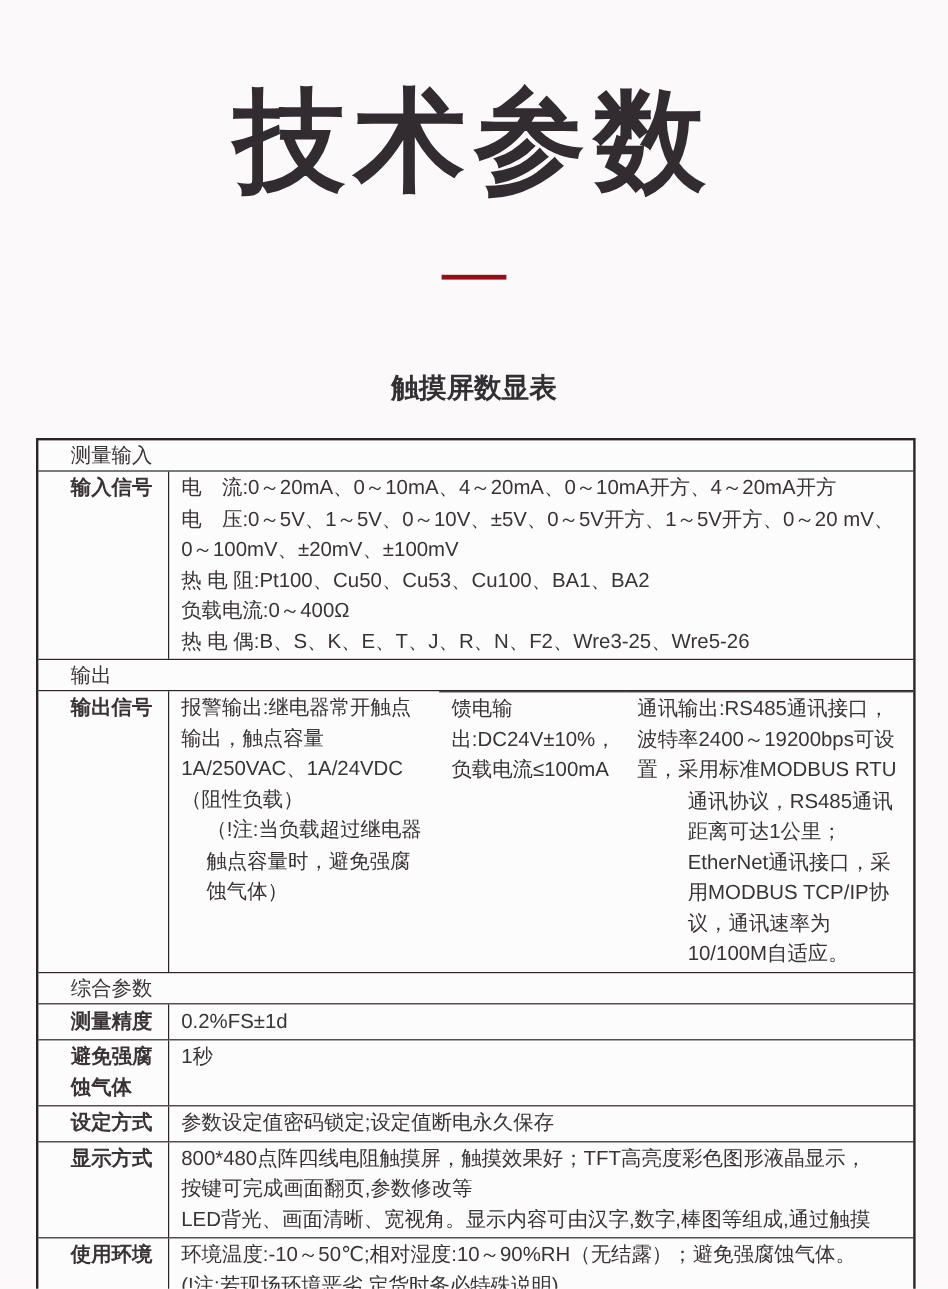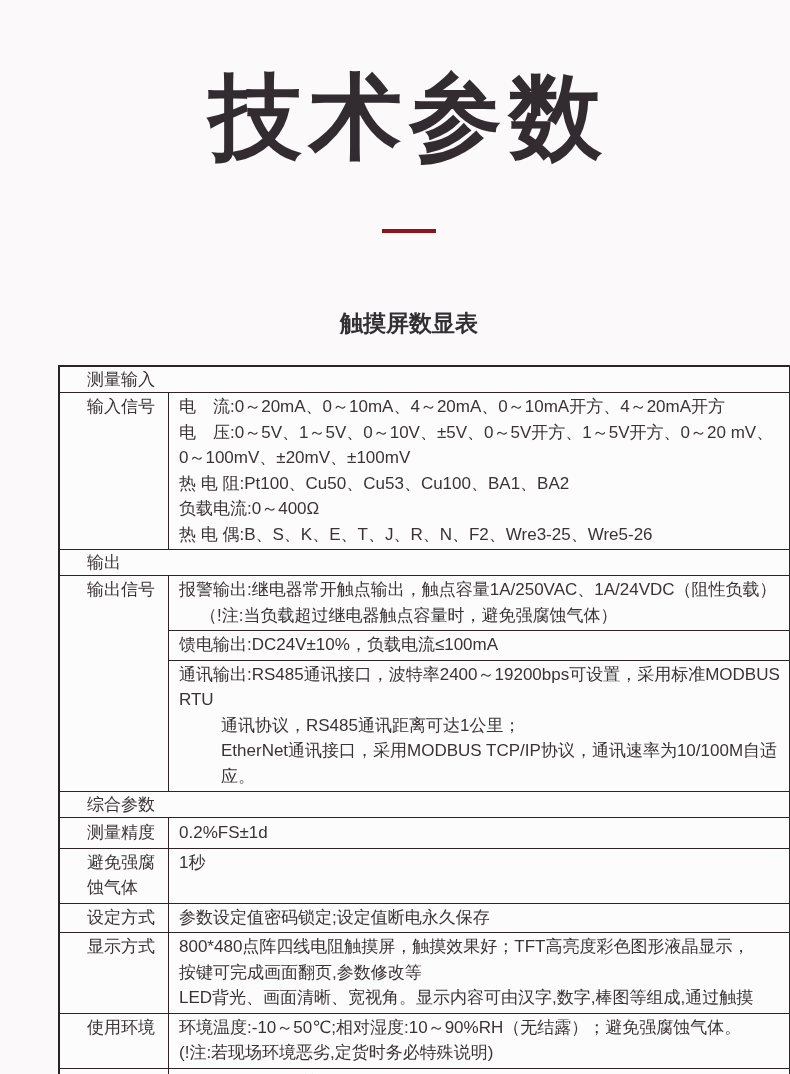--- a/index.html
+++ b/index.html
@@ -4,21 +4,21 @@
 <style>
   html, body { margin: 0; padding: 0; }
   body {
     width: 790px; height: 1074px;
     background: #fbf9fa;
     font-family: "Liberation Sans", "DejaVu Sans", sans-serif;
     color: #3a3336;
     position: relative;
     overflow: hidden;
   }
-  .page { position: absolute; inset: 0; margin-left: 28px; }
+  .page { position: absolute; inset: 0; }
 
   .title {
     position: absolute; top: 62px; left: 0; width: 100%;
     text-align: center;
     font-size: 93px; line-height: 110px;
     font-weight: 900; letter-spacing: 7px;
     color: #322c30;
     white-space: nowrap;
   }
   .accent-dash {
@@ -46,28 +46,29 @@
 
   .sec-cell {
     width: 100%; height: 25px; line-height: 25px;
     padding-left: 7px; box-sizing: border-box;
   }
   .label-cell {
     flex: 0 0 89px; width: 89px; box-sizing: border-box;
     border-right: 1px solid #2b2326;
     padding: 1px 4px 2px 7px;
     line-height: 25.5px;
+    font-weight: bold;
   }
   .content-cell {
     flex: 1 1 auto; box-sizing: border-box;
     padding: 1px 8px 2px 10px;
     line-height: 25.5px;
   }
   .content-stack {
-    flex: 1 1 auto; display: flex; flex-direction: column;
+    flex: 1 1 auto; display: flex; flex-direction: row;
     box-sizing: border-box;
   }
   .sub {
     padding: 1px 8px 2px 10px;
     line-height: 25.5px;
   }
   .sub + .sub { border-top: 1px solid #2b2326; }
 
   .indent-1 { padding-left: 21px; }
   .indent-2 { padding-left: 42px; }

